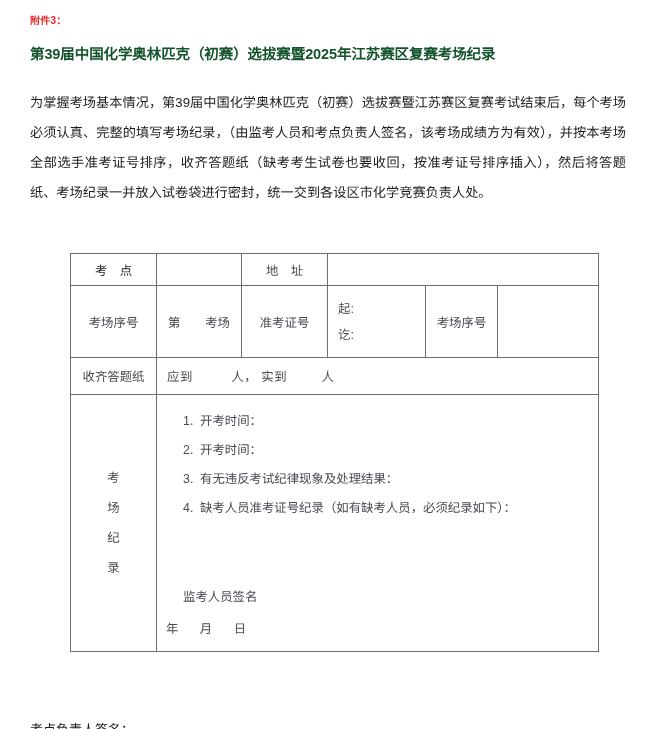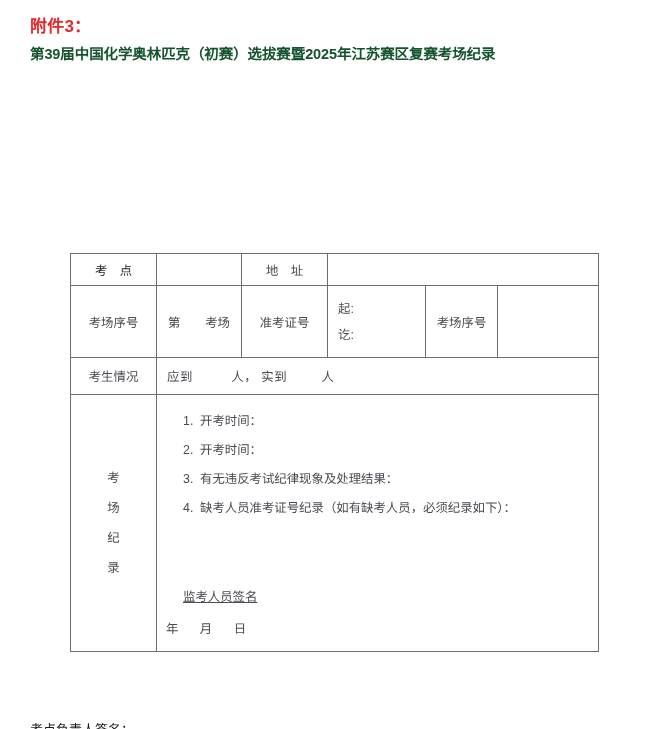--- a/index.html
+++ b/index.html
@@ -23,21 +23,21 @@
     box-sizing: border-box;
     padding: 0;
     position: relative;
   }
 
   
   .attachment-label {
     position: absolute;
     left: 30px;
     top: 12px;
-    font-size: 17px;
+    font-size: 10px;
     font-weight: bold;
     color: #e8262a;
     letter-spacing: 0.2px;
     white-space: nowrap;
   }
 
   
   .doc-title {
     position: absolute;
     left: 30px;
@@ -155,21 +155,20 @@
   .notes-list li .num {
     display: inline-block;
     width: 17px;
   }
 
   .signature-line {
     position: absolute;
     left: 26px;
     bottom: 46px;
     white-space: nowrap;
-    text-decoration: underline;
   }
   .date-line {
     position: absolute;
     left: 0;
     right: 0;
     bottom: 14px;
     text-align: left;
     white-space: nowrap;
     padding-right: 110px;
   }
@@ -191,20 +190,21 @@
 </style>
 </head>
 <body>
 
 <div class="page">
 
   <div class="attachment-label">附件3：</div>
 
   <div class="doc-title">第39届中国化学奥林匹克（初赛）选拔赛暨2025年江苏赛区复赛考场纪录</div>
 
+  <div class="body-paragraph">为掌握考场基本情况，第39届中国化学奥林匹克（初赛）选拔赛暨江苏赛区复赛考试结束后，每个考场必须认真、完整的填写考场纪录，（由监考人员和考点负责人签名，该考场成绩方为有效），并按本考场全部选手准考证号排序，收齐答题纸（缺考考生试卷也要收回，按准考证号排序插入），然后将答题纸、考场纪录一并放入试卷袋进行密封，统一交到各设区市化学竞赛负责人处。</div>
 
   <table class="record-table">
     <colgroup>
       <col style="width:86px">
       <col style="width:85px">
       <col style="width:86px">
       <col style="width:98px">
       <col style="width:72px">
       <col style="width:101px">
     </colgroup>
@@ -225,21 +225,21 @@
           <div class="start-end">
             <span>起:</span>
             <span>讫:</span>
           </div>
         </td>
         <td class="center cell-pad">考场序号</td>
         <td class="cell-pad"></td>
       </tr>
 
       <tr class="row-students">
-        <td class="center cell-pad">考生情况</td>
+        <td class="center cell-pad">收齐答题纸</td>
         <td colspan="5">
           <div class="students-line">
             <span>应到</span>
             <span class="blank-gap"></span>
             <span>人，</span>
             <span>实到</span>
             <span class="blank-gap-sm"></span>
             <span>人</span>
           </div>
         </td>

